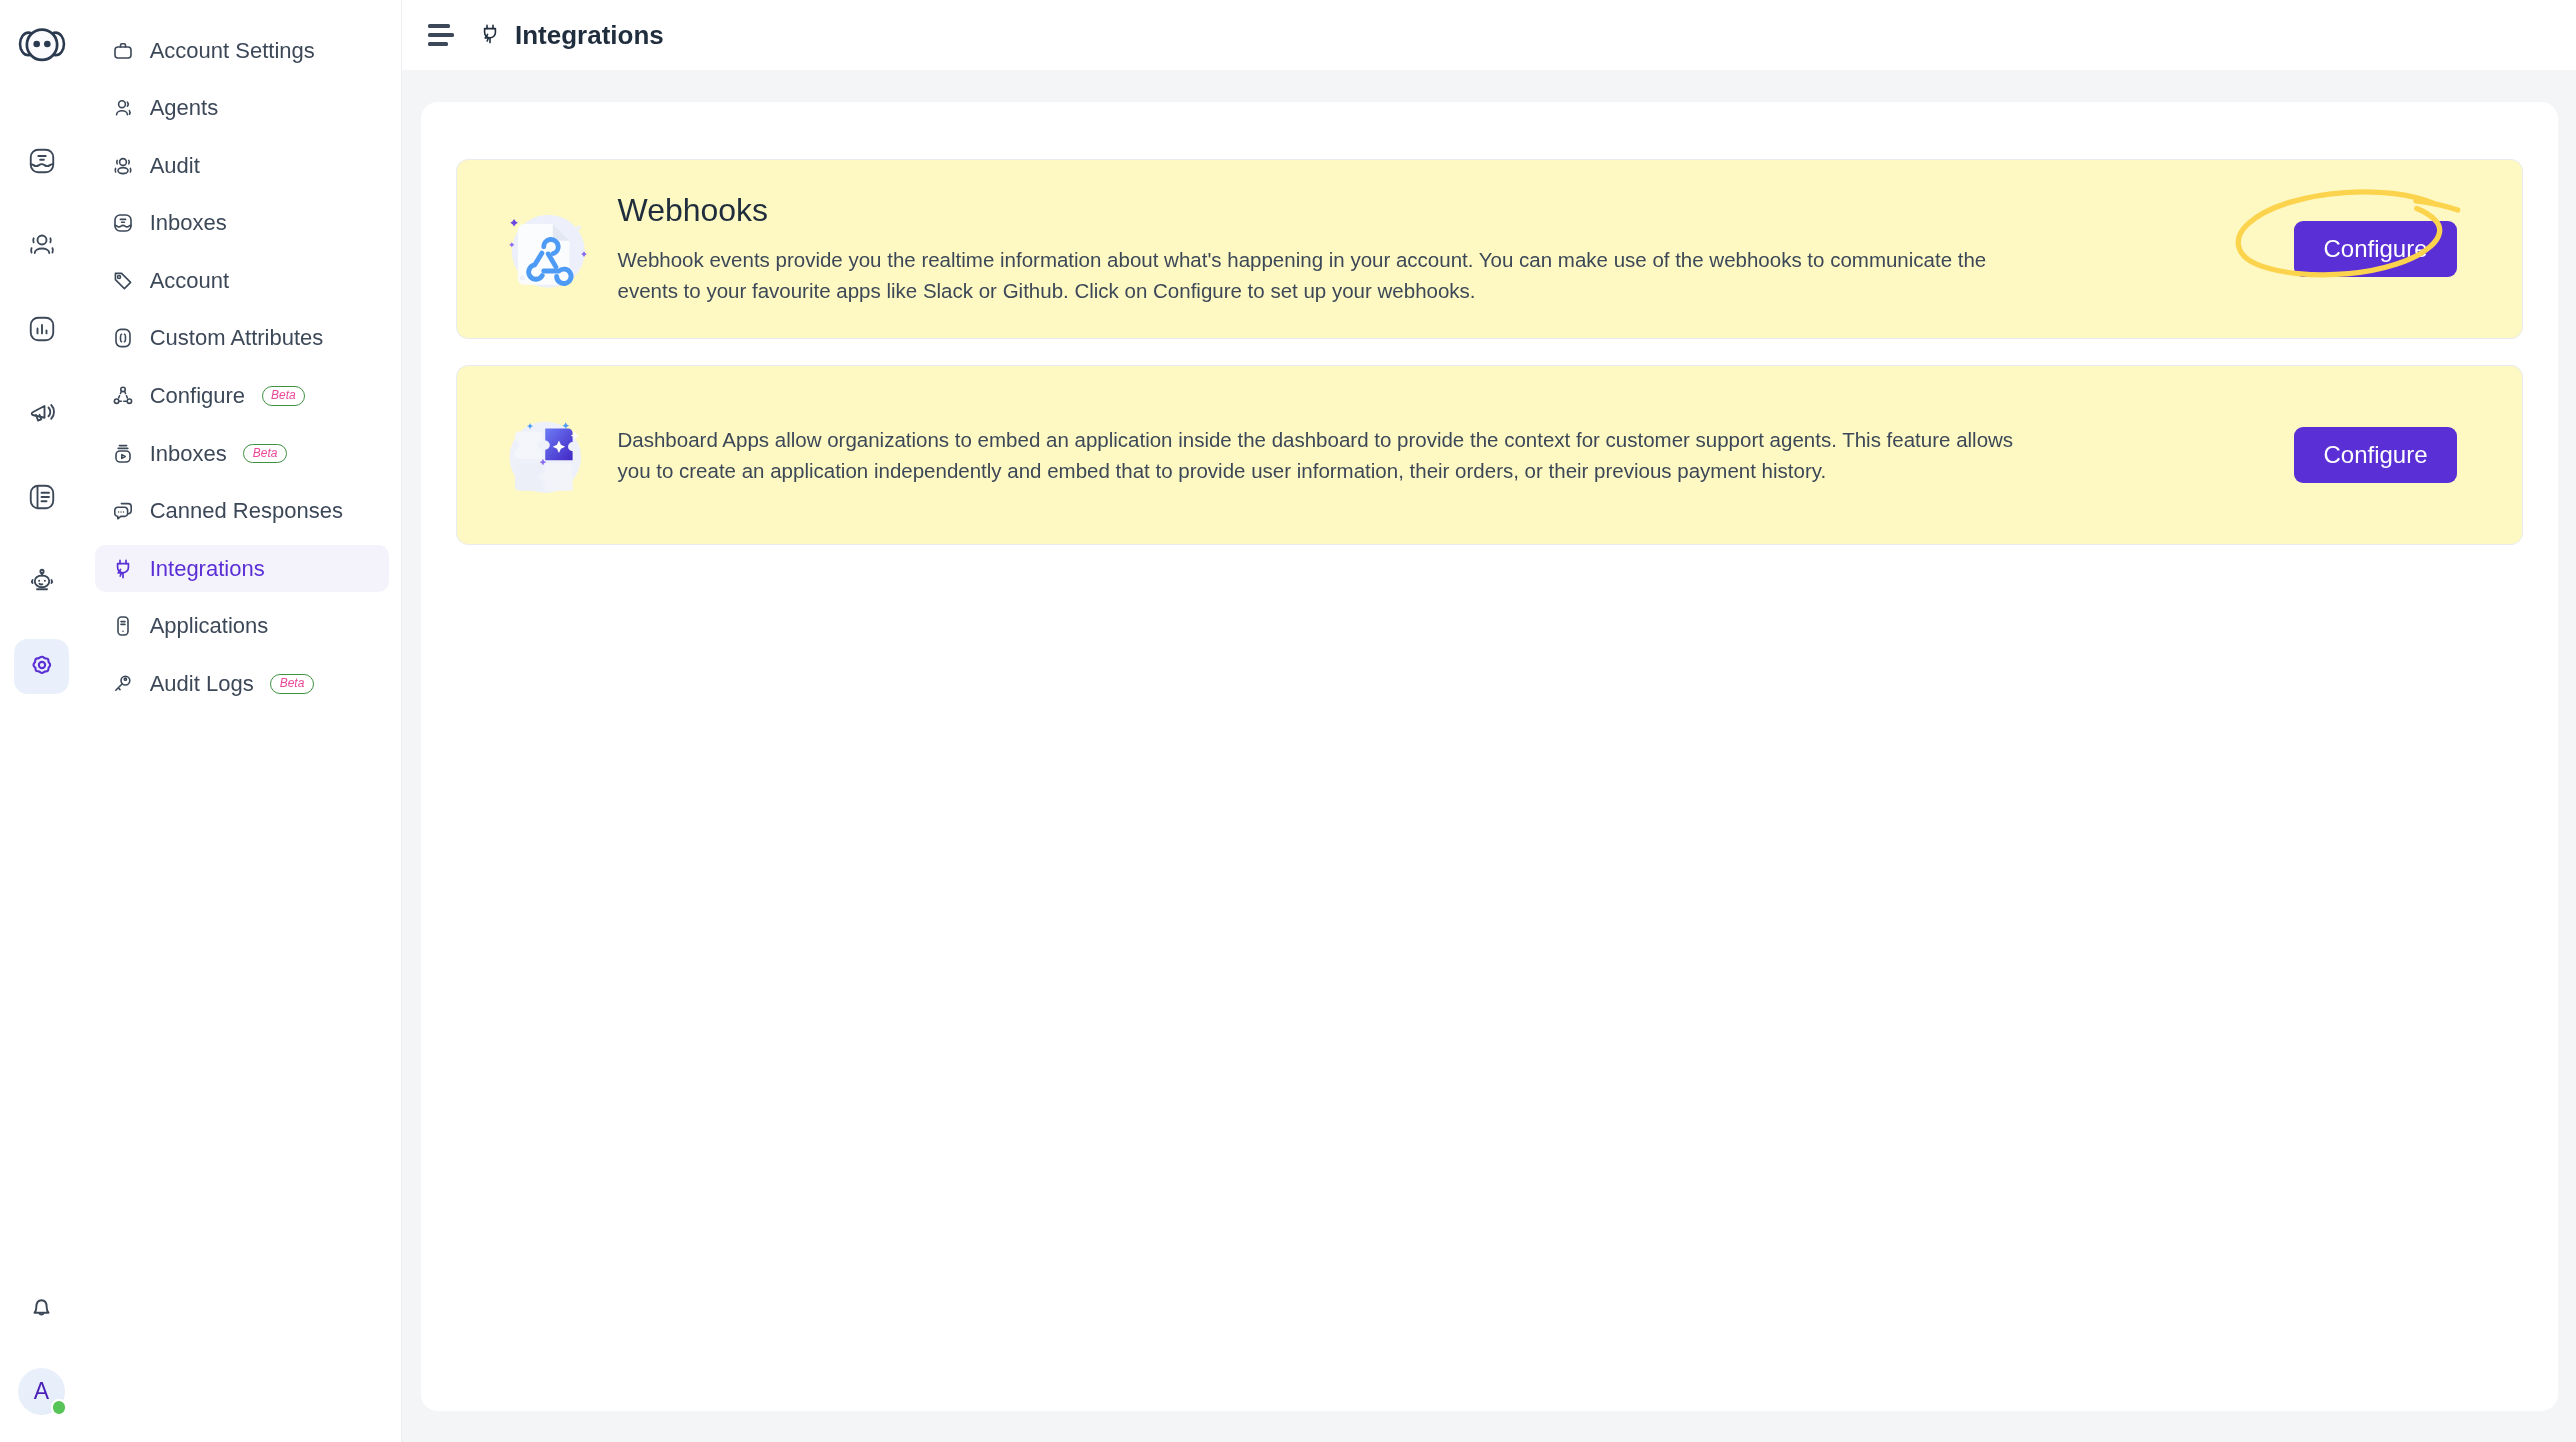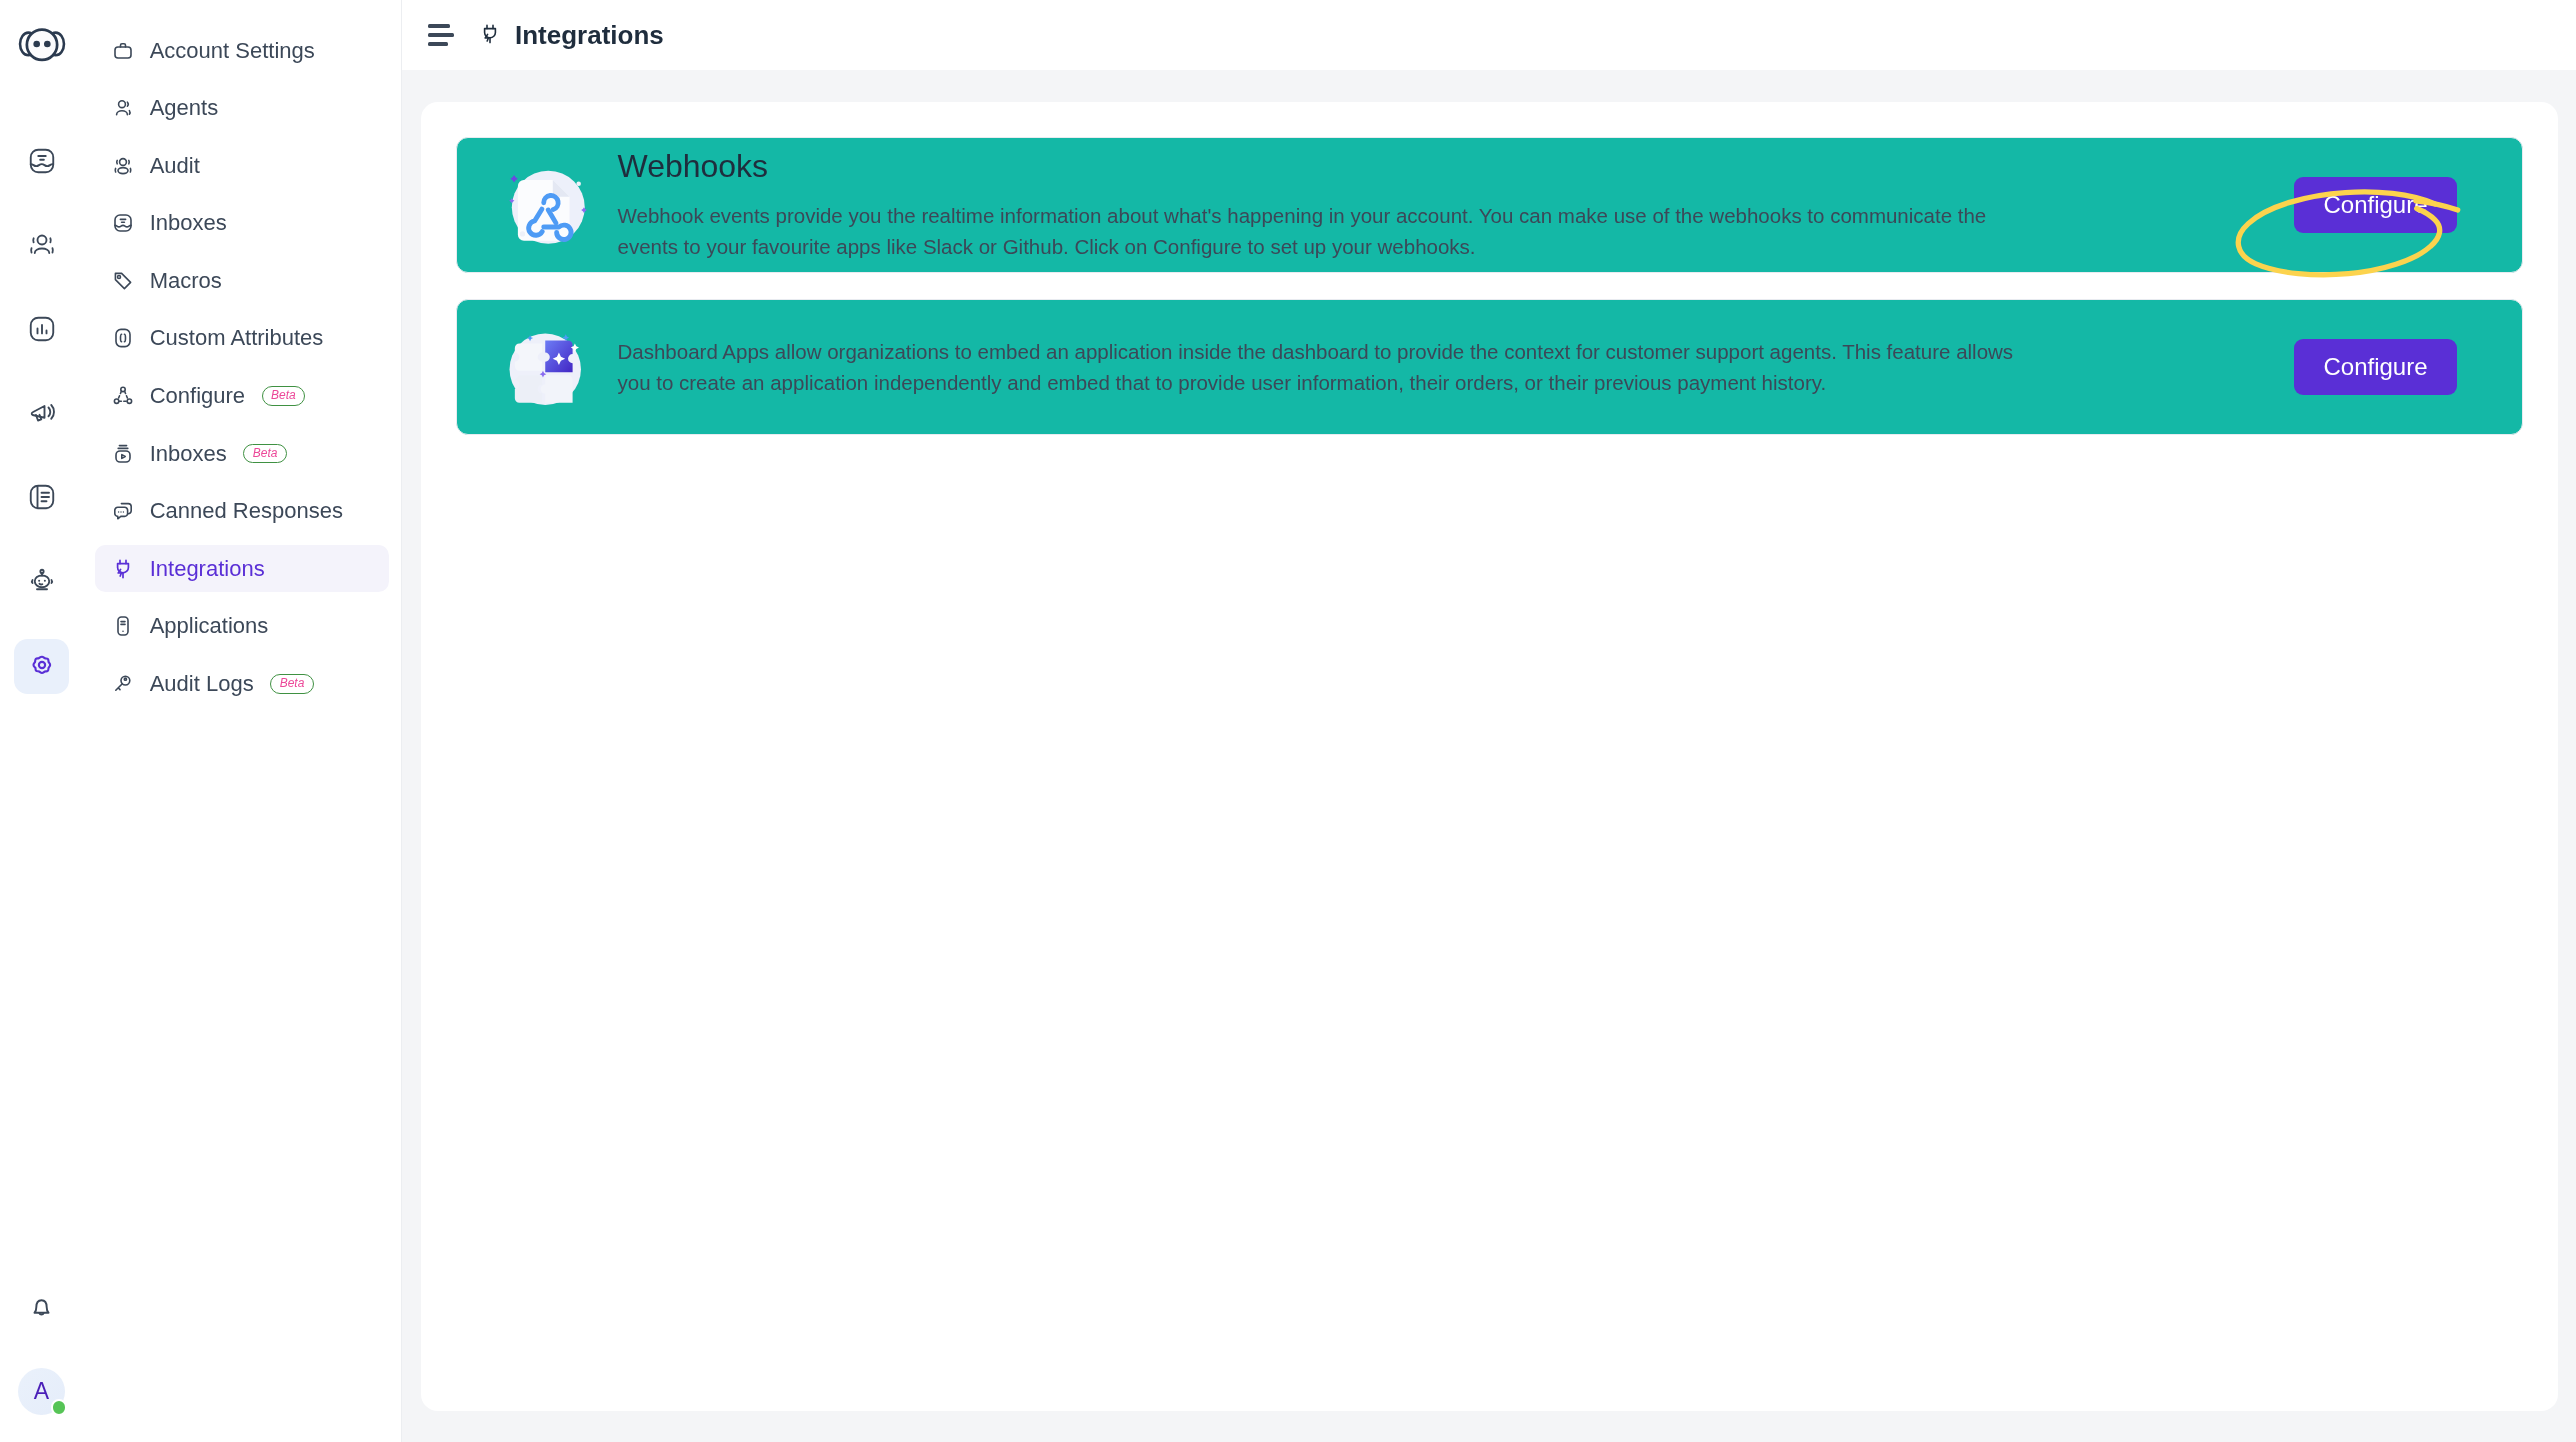--- a/index.html
+++ b/index.html
@@ -196,23 +196,24 @@
     border-radius: 16.7px;
     padding: 35px 35px;
     height: 1309px;
   }
 
   .int-card {
     border: 1.5px solid #e8ebf0;
     border-radius: 12px;
     display: flex;
     align-items: center;
-    padding: 10px 32px;
+    padding: 32px 32px;
     margin-bottom: 26px;
-    background: #14b8a6;
+    background: #fef9c3;
+    margin-top: 22px;
   }
   .card-icon {
     flex: 0 0 114px;
     width: 114px;
     height: 114px;
     display: flex;
     align-items: center;
     justify-content: center;
   }
   .card-body {
@@ -418,21 +419,21 @@
         <span>Inboxes</span>
       </li>
 
       <li class="nav-item">
         <span class="nav-icon">
           <svg width="24" height="24" viewBox="0 0 24 24" fill="none" stroke="#3c4858" stroke-width="1.6" stroke-linecap="round" stroke-linejoin="round">
             <path d="M4.4 4.4h6.2l9 9-6.2 6.2-9-9z"></path>
             <circle cx="8" cy="8" r="1.5"></circle>
           </svg>
         </span>
-        <span>Macros</span>
+        <span>Account</span>
       </li>
 
       <li class="nav-item">
         <span class="nav-icon">
           <svg width="24" height="24" viewBox="0 0 24 24" fill="none" stroke="#3c4858" stroke-width="1.6" stroke-linecap="round" stroke-linejoin="round">
             <rect x="5" y="3.4" width="14" height="17.2" rx="5"></rect>
             <path d="M10.6 8.2c-1.1 0-1.1 3-1.1 3.8 0 .8 0 3.8 1.1 3.8M13.4 8.2c1.1 0 1.1 3 1.1 3.8 0 .8 0 3.8-1.1 3.8"></path>
           </svg>
         </span>
         <span>Custom Attributes</span>

